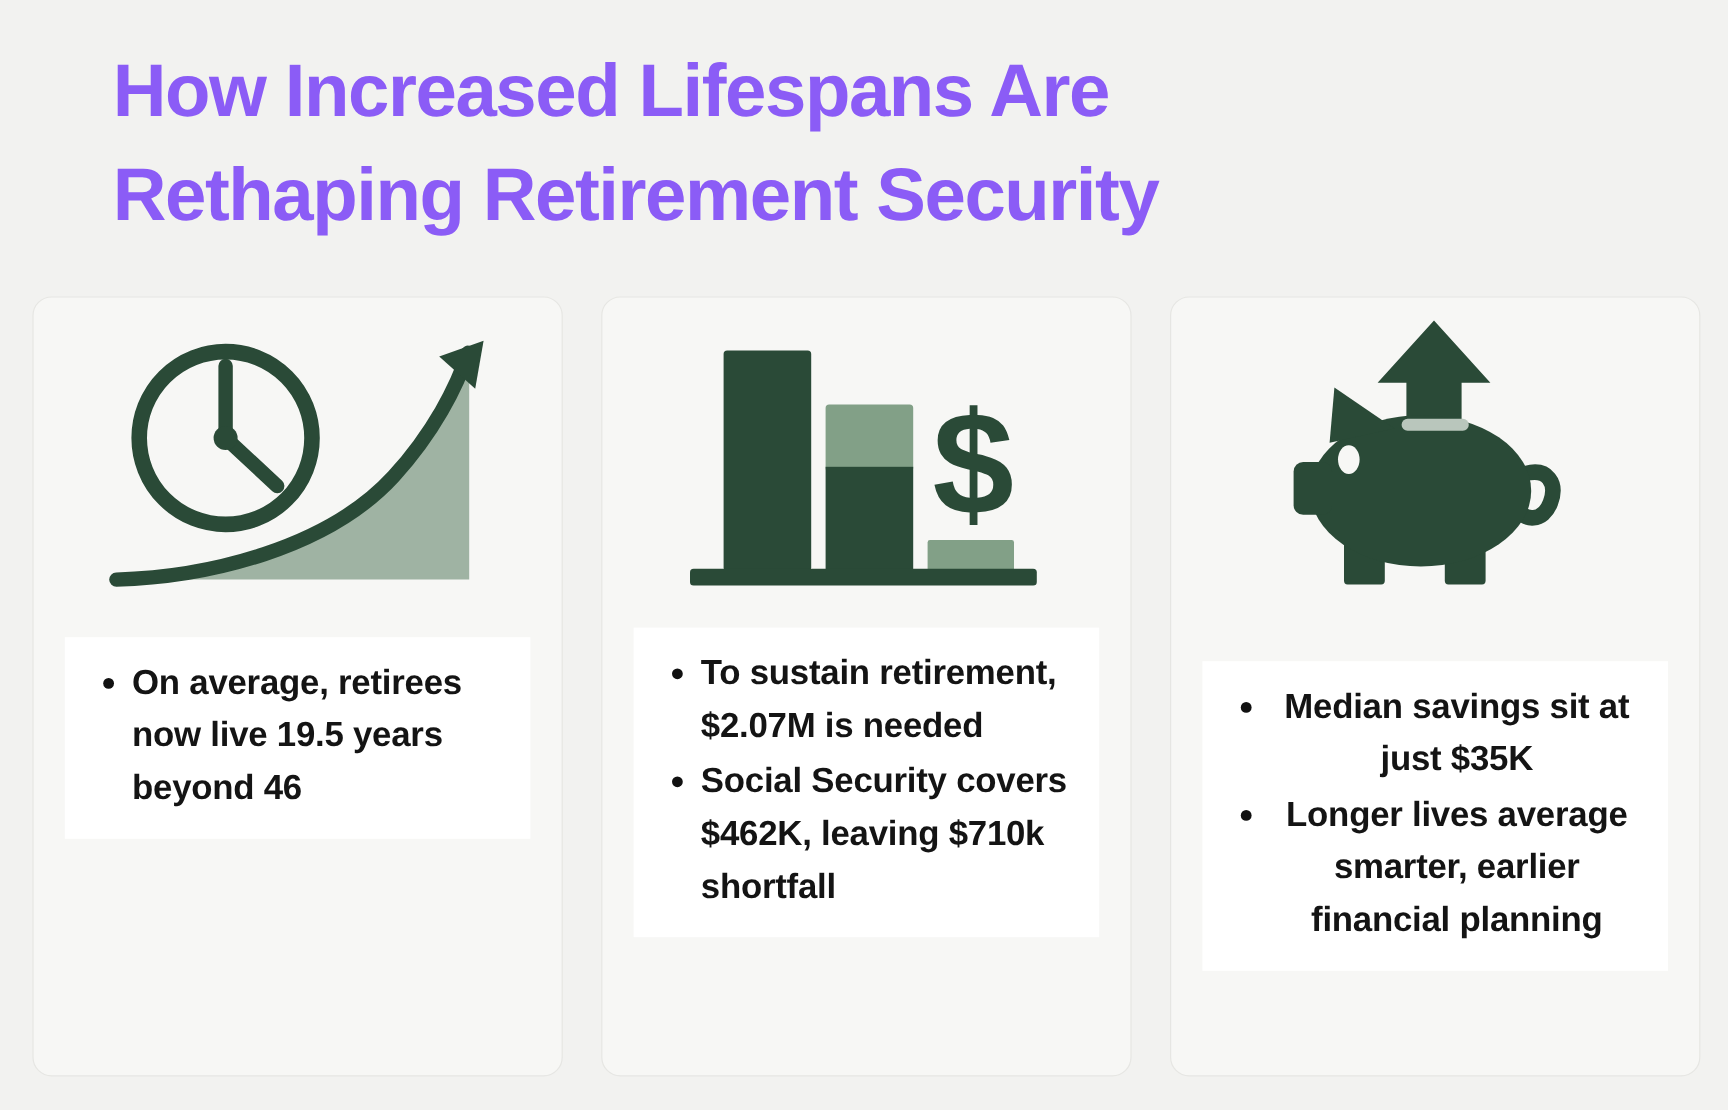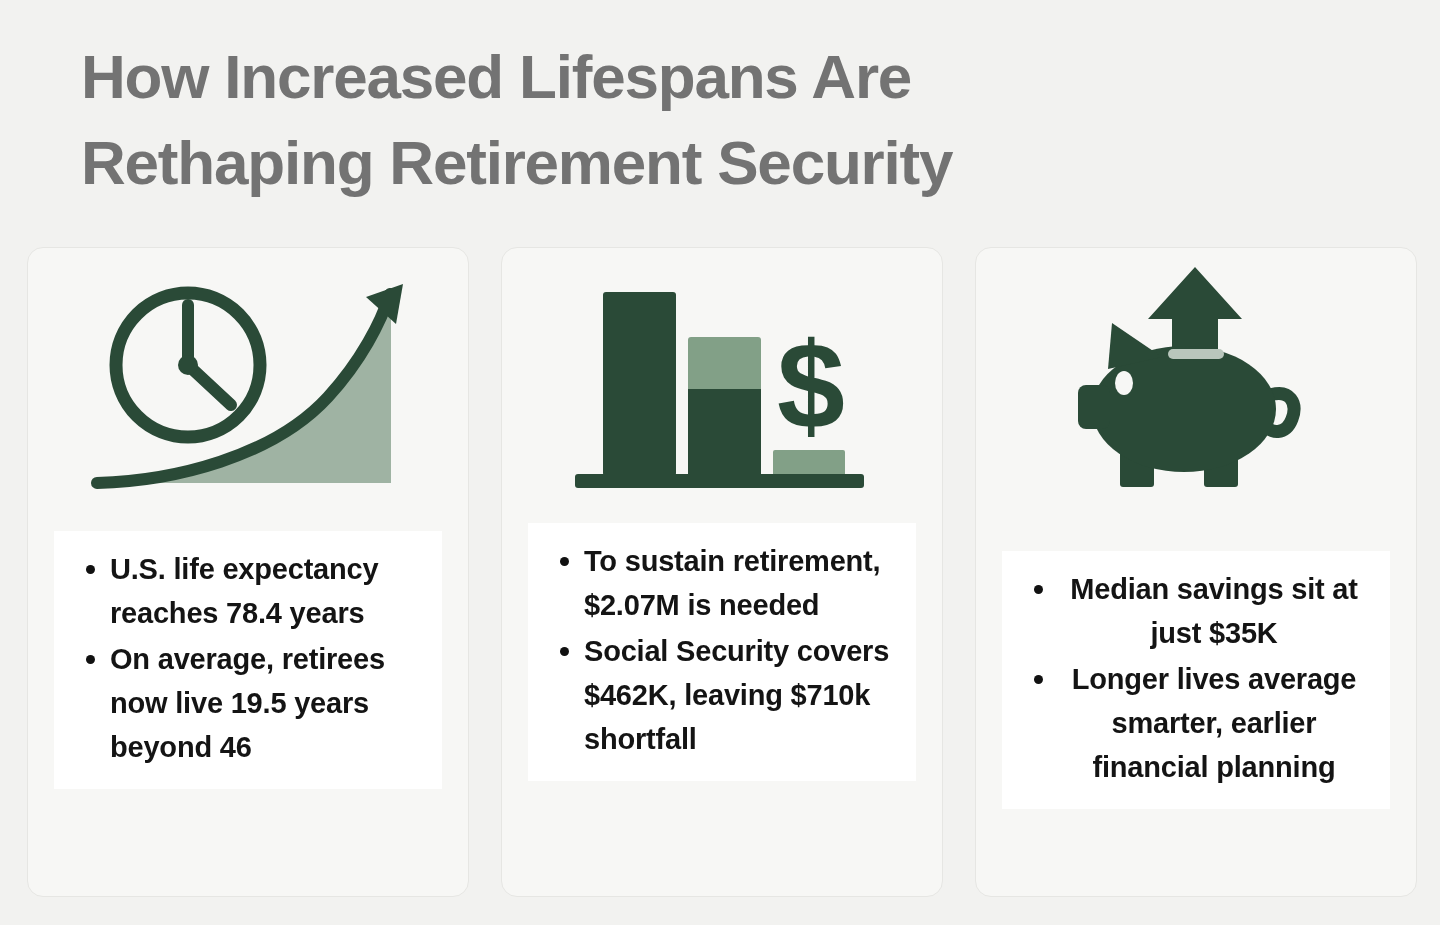--- a/index.html
+++ b/index.html
@@ -13,28 +13,28 @@
   body {
     background: #f2f2f0;
     font-family: "Liberation Sans", sans-serif;
     color: #1c1c1c;
     position: relative;
   }
 
   
   #infographic-title {
     position: absolute;
-    left: 81px;
+    left: 94px;
     top: 34px;
     width: 1260px;
     font-size: 62px;
     font-weight: 700;
     line-height: 1.38;
     letter-spacing: -1.2px;
-    color: #737373;
+    color: #8b5cf6;
     white-space: pre-line;
   }
 
   
   #cards-row {
     position: absolute;
     left: 27px;
     top: 247px;
     width: 1390px;
     height: 650px;
@@ -132,21 +132,20 @@
 
         <line x1="105" y1="93" x2="105" y2="33" stroke="#2a4a37" stroke-width="12" stroke-linecap="round"></line>
 
         <line x1="105" y1="93" x2="148" y2="133" stroke="#2a4a37" stroke-width="12" stroke-linecap="round"></line>
         <circle cx="105" cy="93" r="10" fill="#2a4a37"></circle>
       </svg>
     </div>
 
     <div class="card-text">
       <ul class="bullets">
-        <li>U.S. life expectancy reaches 78.4 years</li>
         <li>On average, retirees now live 19.5 years beyond 46</li>
       </ul>
     </div>
   </div>
 
   <div class="card" id="card-funding">
 
     <div class="card-icon">
       <svg width="295" height="215" viewBox="0 0 295 215">
 

